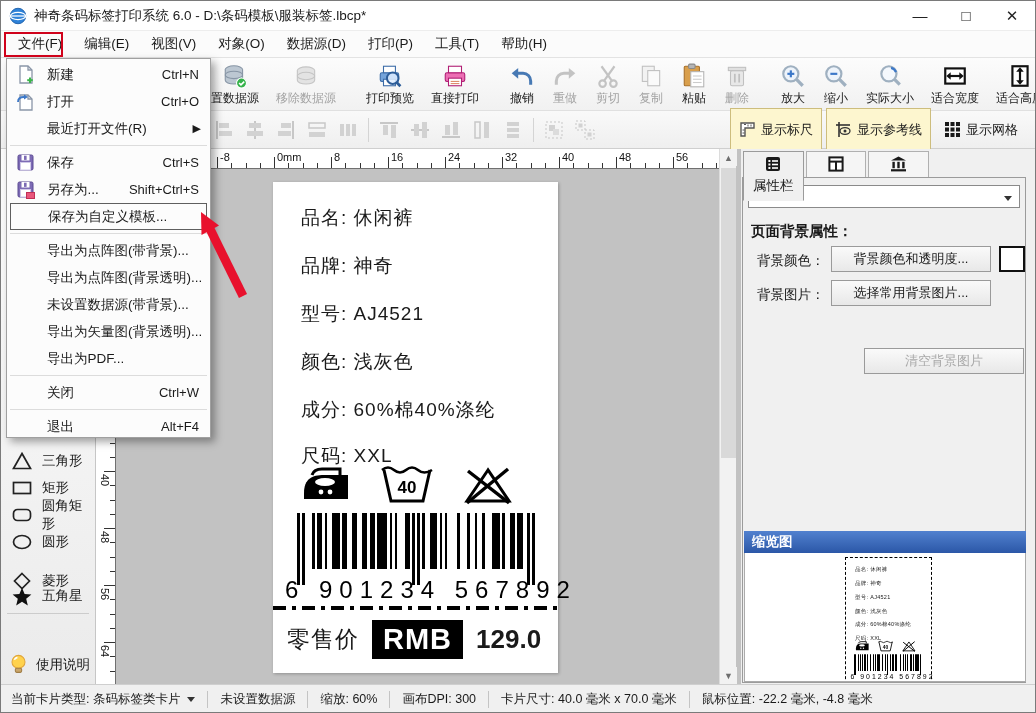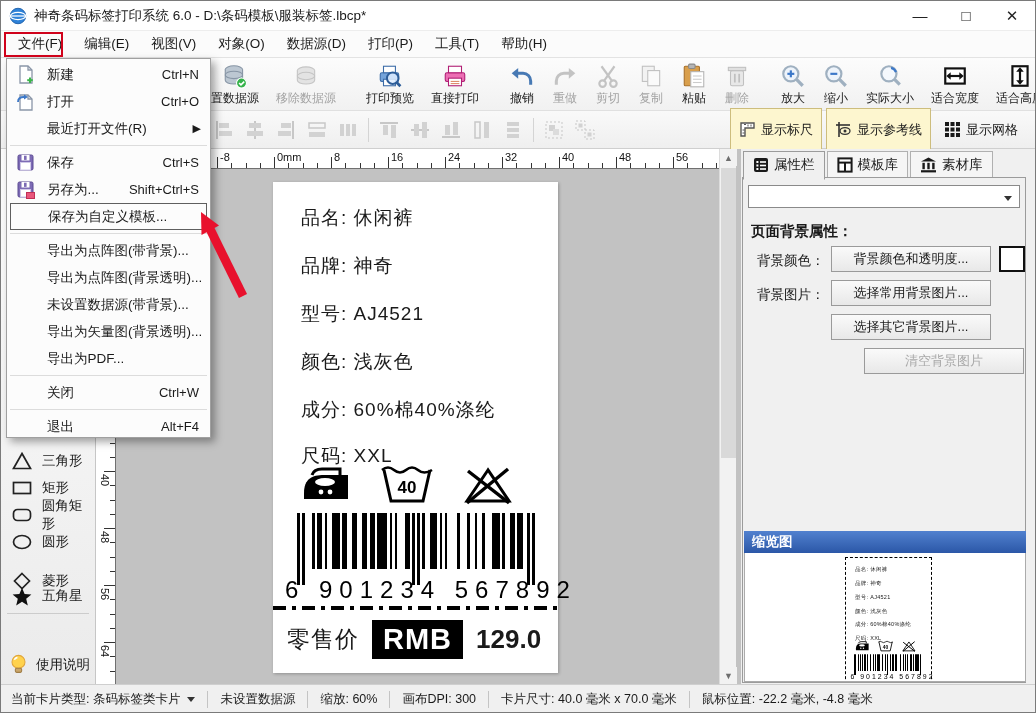--- a/index.html
+++ b/index.html
@@ -75,21 +75,21 @@
   
   #vscroll { position:absolute; left:718px; top:0; width:17px; height:535px; background:#f2f2f2; border-left:1px solid #dcdcdc; }
   #vscroll .arr { position:absolute; left:0; width:17px; height:17px; display:flex; align-items:center; justify-content:center; color:#6e6e6e; font-size:9px; background:#f2f2f2; }
   #vscroll .arr.up { top:0; }
   #vscroll .arr.down { bottom:0; }
   #vscroll .thumb { position:absolute; left:1px; top:19px; width:15px; height:290px; background:#d9d9d9; }
 
   
   #rightpanel { position:absolute; left:739px; top:0; width:297px; height:535px; background:#f0f0f0; border-left:1px solid #c0c0c0; font-size:13.5px; }
   .tabs { position:absolute; left:2px; top:2px; display:flex; }
-  .tab { display:flex; align-items:center; gap:5px; padding:4px 9px 5px; border:1px solid #b0b0b0; background:#f5f5f5; font-size:13.5px; margin-right:2px; }
+  .tab { display:flex; align-items:center; gap:5px; padding:4px 9px 5px; border:1px solid #b0b0b0; background:#f5f5f5; font-size:13.5px; margin-right:2px;flex-direction:column; }
   .tab.active { background:#f0f0f0; border-color:#9b9b9b; border-bottom-color:#f0f0f0; position:relative; z-index:2; }
   .panelbox { position:absolute; left:1px; top:28px; width:284px; height:506px; border:1px solid #9b9b9b; background:#f0f0f0; }
   .combo { position:absolute; left:5px; top:7px; width:272px; height:23px; background:#fff; border:1px solid #8a8a8a; }
   .combo .caret { position:absolute; right:7px; top:10px; width:0; height:0; border-left:4px solid transparent; border-right:4px solid transparent; border-top:5px solid #333; }
   .sec-title { position:absolute; left:8px; top:44px; font-size:14.5px; font-weight:bold; }
   .prop-label { position:absolute; font-size:13.5px; }
   .pbtn { position:absolute; left:88px; width:160px; height:26px; background:linear-gradient(#fafafa,#e8e8e8); border:1px solid #9a9a9a; font-size:13px; display:flex; align-items:center; justify-content:center; font-family:inherit; color:#1a1a1a; }
   .pbtn.disabled { color:#a8a8a8;margin-left:33px; }
   .swatch { position:absolute; left:256px; top:68px; width:26px; height:26px; background:#fff; border:2px solid #111; }
   .thumbhead { position:absolute; left:1px; top:353px; width:282px; height:22px; background:linear-gradient(#5181cf,#2b57a7); color:#fff; font-weight:bold; font-size:13.5px; display:flex; align-items:center; padding-left:8px; }
@@ -746,21 +746,20 @@
       <div class="panelbox">
         <div class="combo">
             <span class="caret"></span>
           </div>
         <div class="sec-title">页面背景属性：</div>
         <div class="prop-label" style="left:14px; top:74px">背景颜色：</div>
         <button class="pbtn" style="top:68px">背景颜色和透明度...</button>
         <div class="swatch"></div>
         <div class="prop-label" style="left:14px; top:108px">背景图片：</div>
         <button class="pbtn" style="top:102px">选择常用背景图片...</button>
-        <button class="pbtn" style="top:136px">选择其它背景图片...</button>
         <button class="pbtn disabled" style="top:170px">清空背景图片</button>
         <div class="thumbhead">缩览图</div>
         <div class="thumbbody">
           <div class="minilabel">
             <div class="label-card">
               <div class="lc-row" style="top:23px">品名: 休闲裤</div>
               <div class="lc-row" style="top:71px">品牌: 神奇</div>
               <div class="lc-row" style="top:119px">型号: AJ4521</div>
               <div class="lc-row" style="top:167px">颜色: 浅灰色</div>
               <div class="lc-row" style="top:215px">成分: 60%棉40%涤纶</div>

